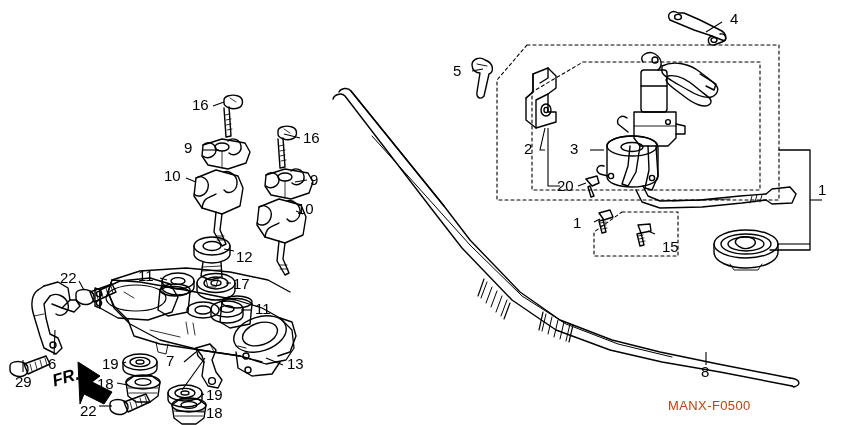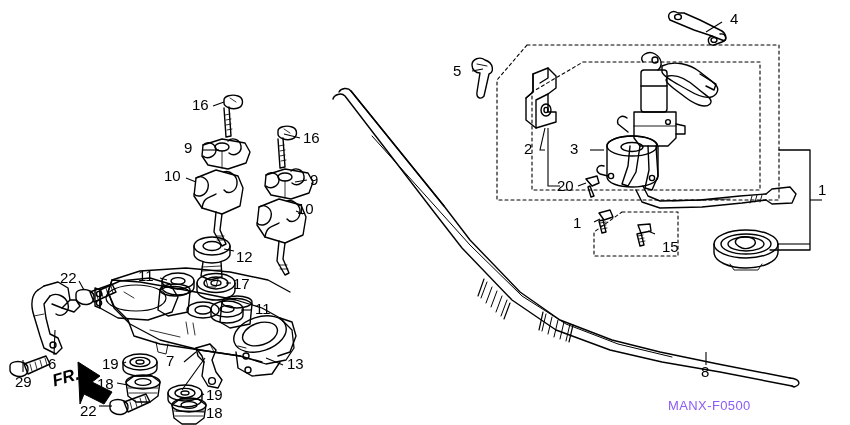--- a/index.html
+++ b/index.html
@@ -4,21 +4,21 @@
 <style>
   html,body{margin:0;padding:0;background:#fff;}
   body{width:850px;height:425px;overflow:hidden;
        font-family:"Liberation Sans",sans-serif;}
   #diagram{position:relative;width:850px;height:425px;background:#ffffff;}
   svg.layer{position:absolute;left:0;top:0;width:850px;height:425px;}
   .cal{position:absolute;font-family:"Liberation Sans",sans-serif;
        font-size:15px;color:#000;font-weight:400;line-height:1;
        white-space:nowrap;}
   .partno{position:absolute;left:668px;top:398px;font-size:13px;
-          letter-spacing:.4px;color:#8b5cf6;}
+          letter-spacing:.4px;color:#c2410c;}
   .frlabel{position:absolute;left:50px;top:372px;font-size:17px;
            font-weight:bold;font-style:italic;color:#000;
            transform:rotate(-16deg);transform-origin:left top;}
 </style>
 </head>
 <body>
 
 <div id="diagram">
 
   <svg class="layer" viewBox="0 0 850 425">

